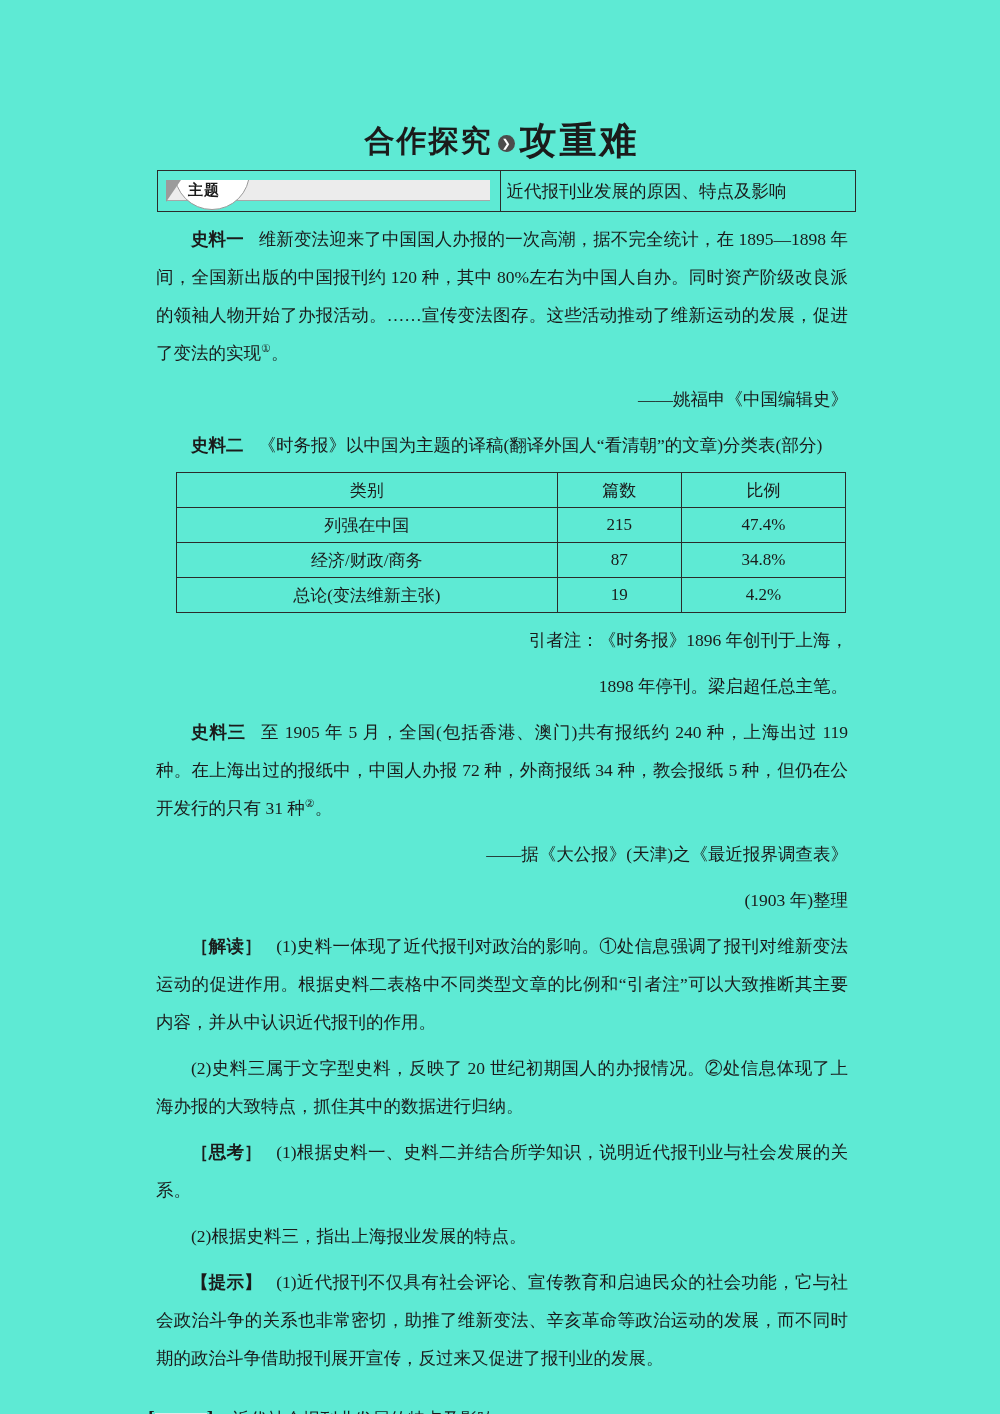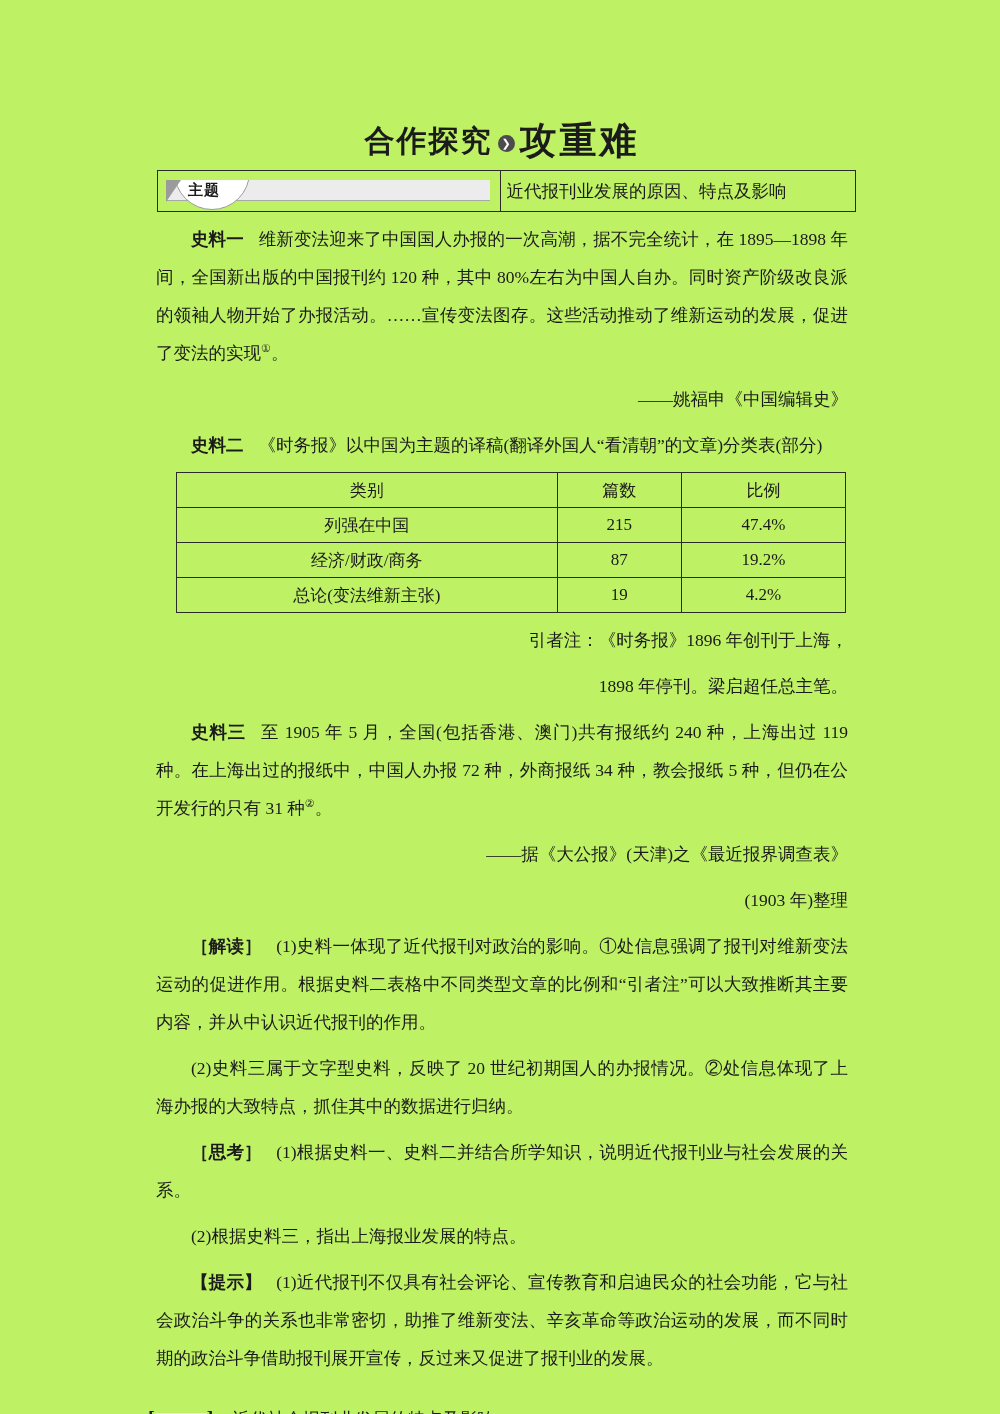--- a/index.html
+++ b/index.html
@@ -1,17 +1,17 @@
 <!DOCTYPE html>
 <html><head>
 <meta charset="utf-8">
 <style>
   html,body{margin:0;padding:0;}
   .page{
-    width:1000px;height:1414px;background:#bef264;position:relative;
+    width:1000px;height:1414px;background:#5eead4;position:relative;
     font-family:"Liberation Serif","DejaVu Serif",serif;color:#1b1b1b;
     overflow:hidden;
   }
   .content{position:absolute;left:148px;top:116px;width:708px;}
 
   
   .hdr{text-align:center;white-space:nowrap;height:46px;}
   .hdr-left{
     font-family:"Liberation Sans","DejaVu Sans",sans-serif;
     font-size:30px;font-weight:bold;letter-spacing:2px;vertical-align:middle;
@@ -111,21 +111,21 @@
           <th class="col-pct">比例</th>
         </tr>
         <tr>
           <td>列强在中国</td>
           <td>215</td>
           <td>47.4%</td>
         </tr>
         <tr>
           <td>经济/财政/商务</td>
           <td>87</td>
-          <td>19.2%</td>
+          <td>34.8%</td>
         </tr>
         <tr>
           <td>总论(变法维新主张)</td>
           <td>19</td>
           <td>4.2%</td>
         </tr>
       </tbody>
         </table>
 
       <p class="r">引者注：《时务报》1896 年创刊于上海，</p>

